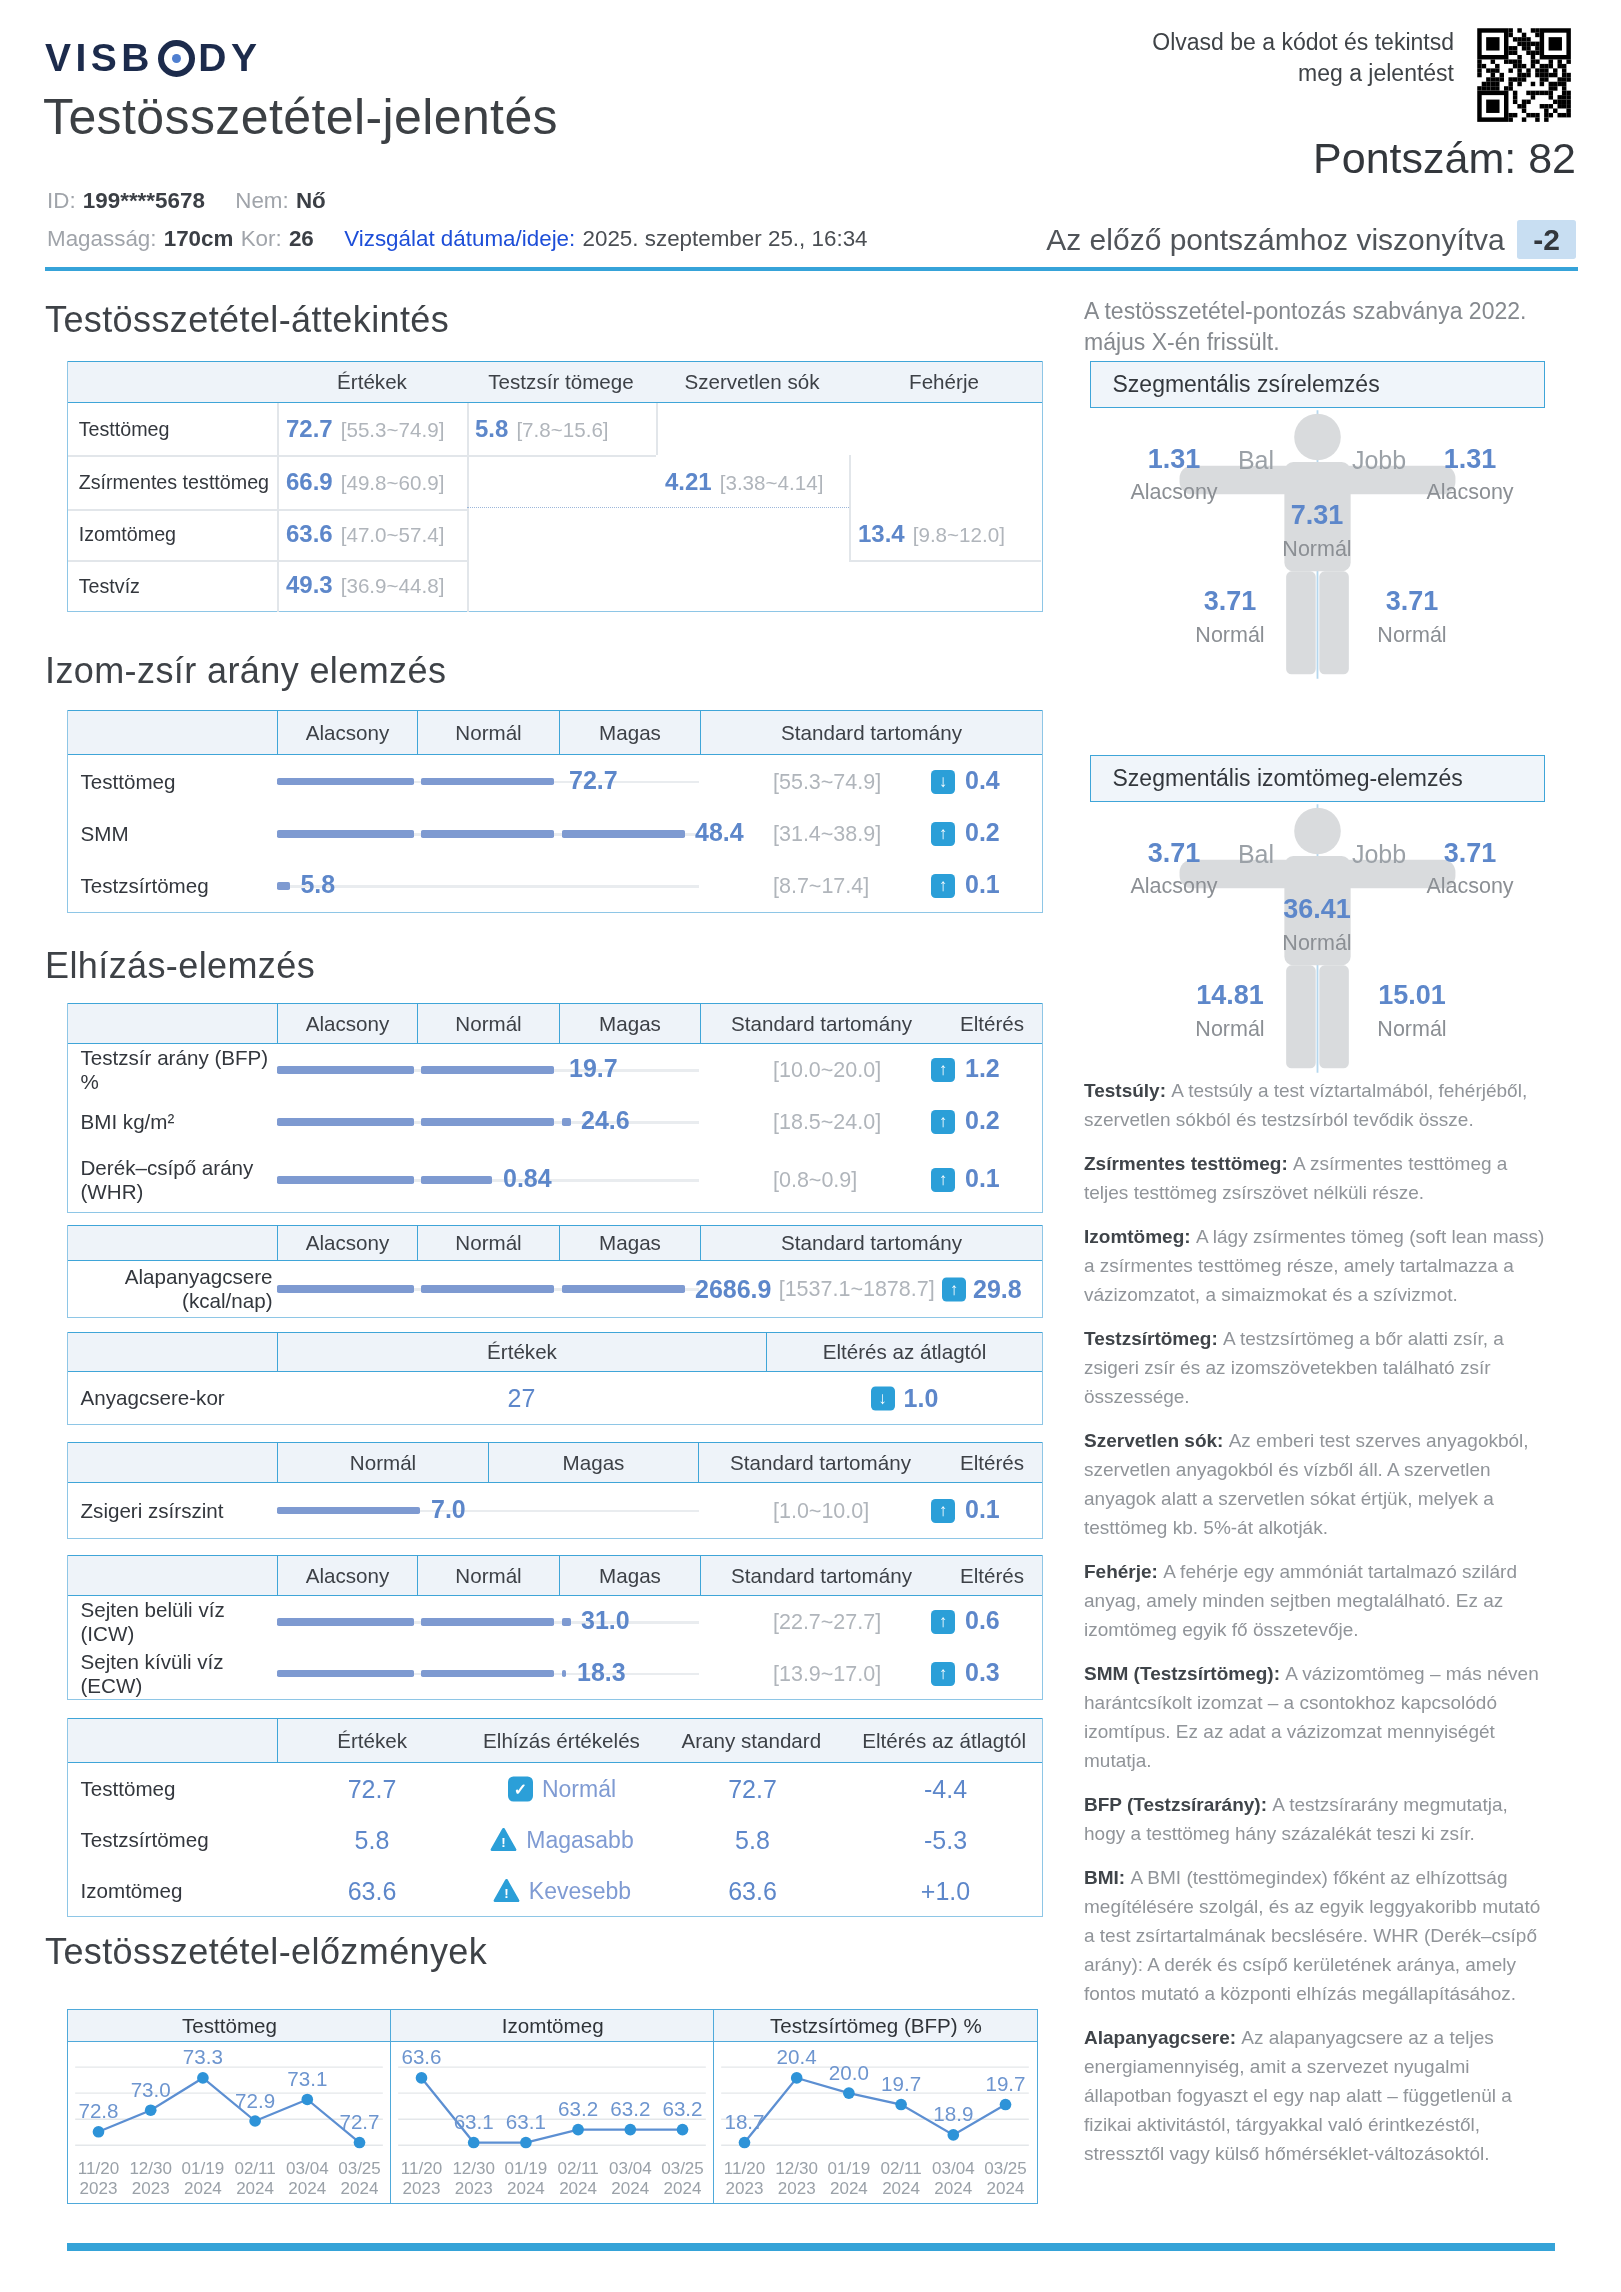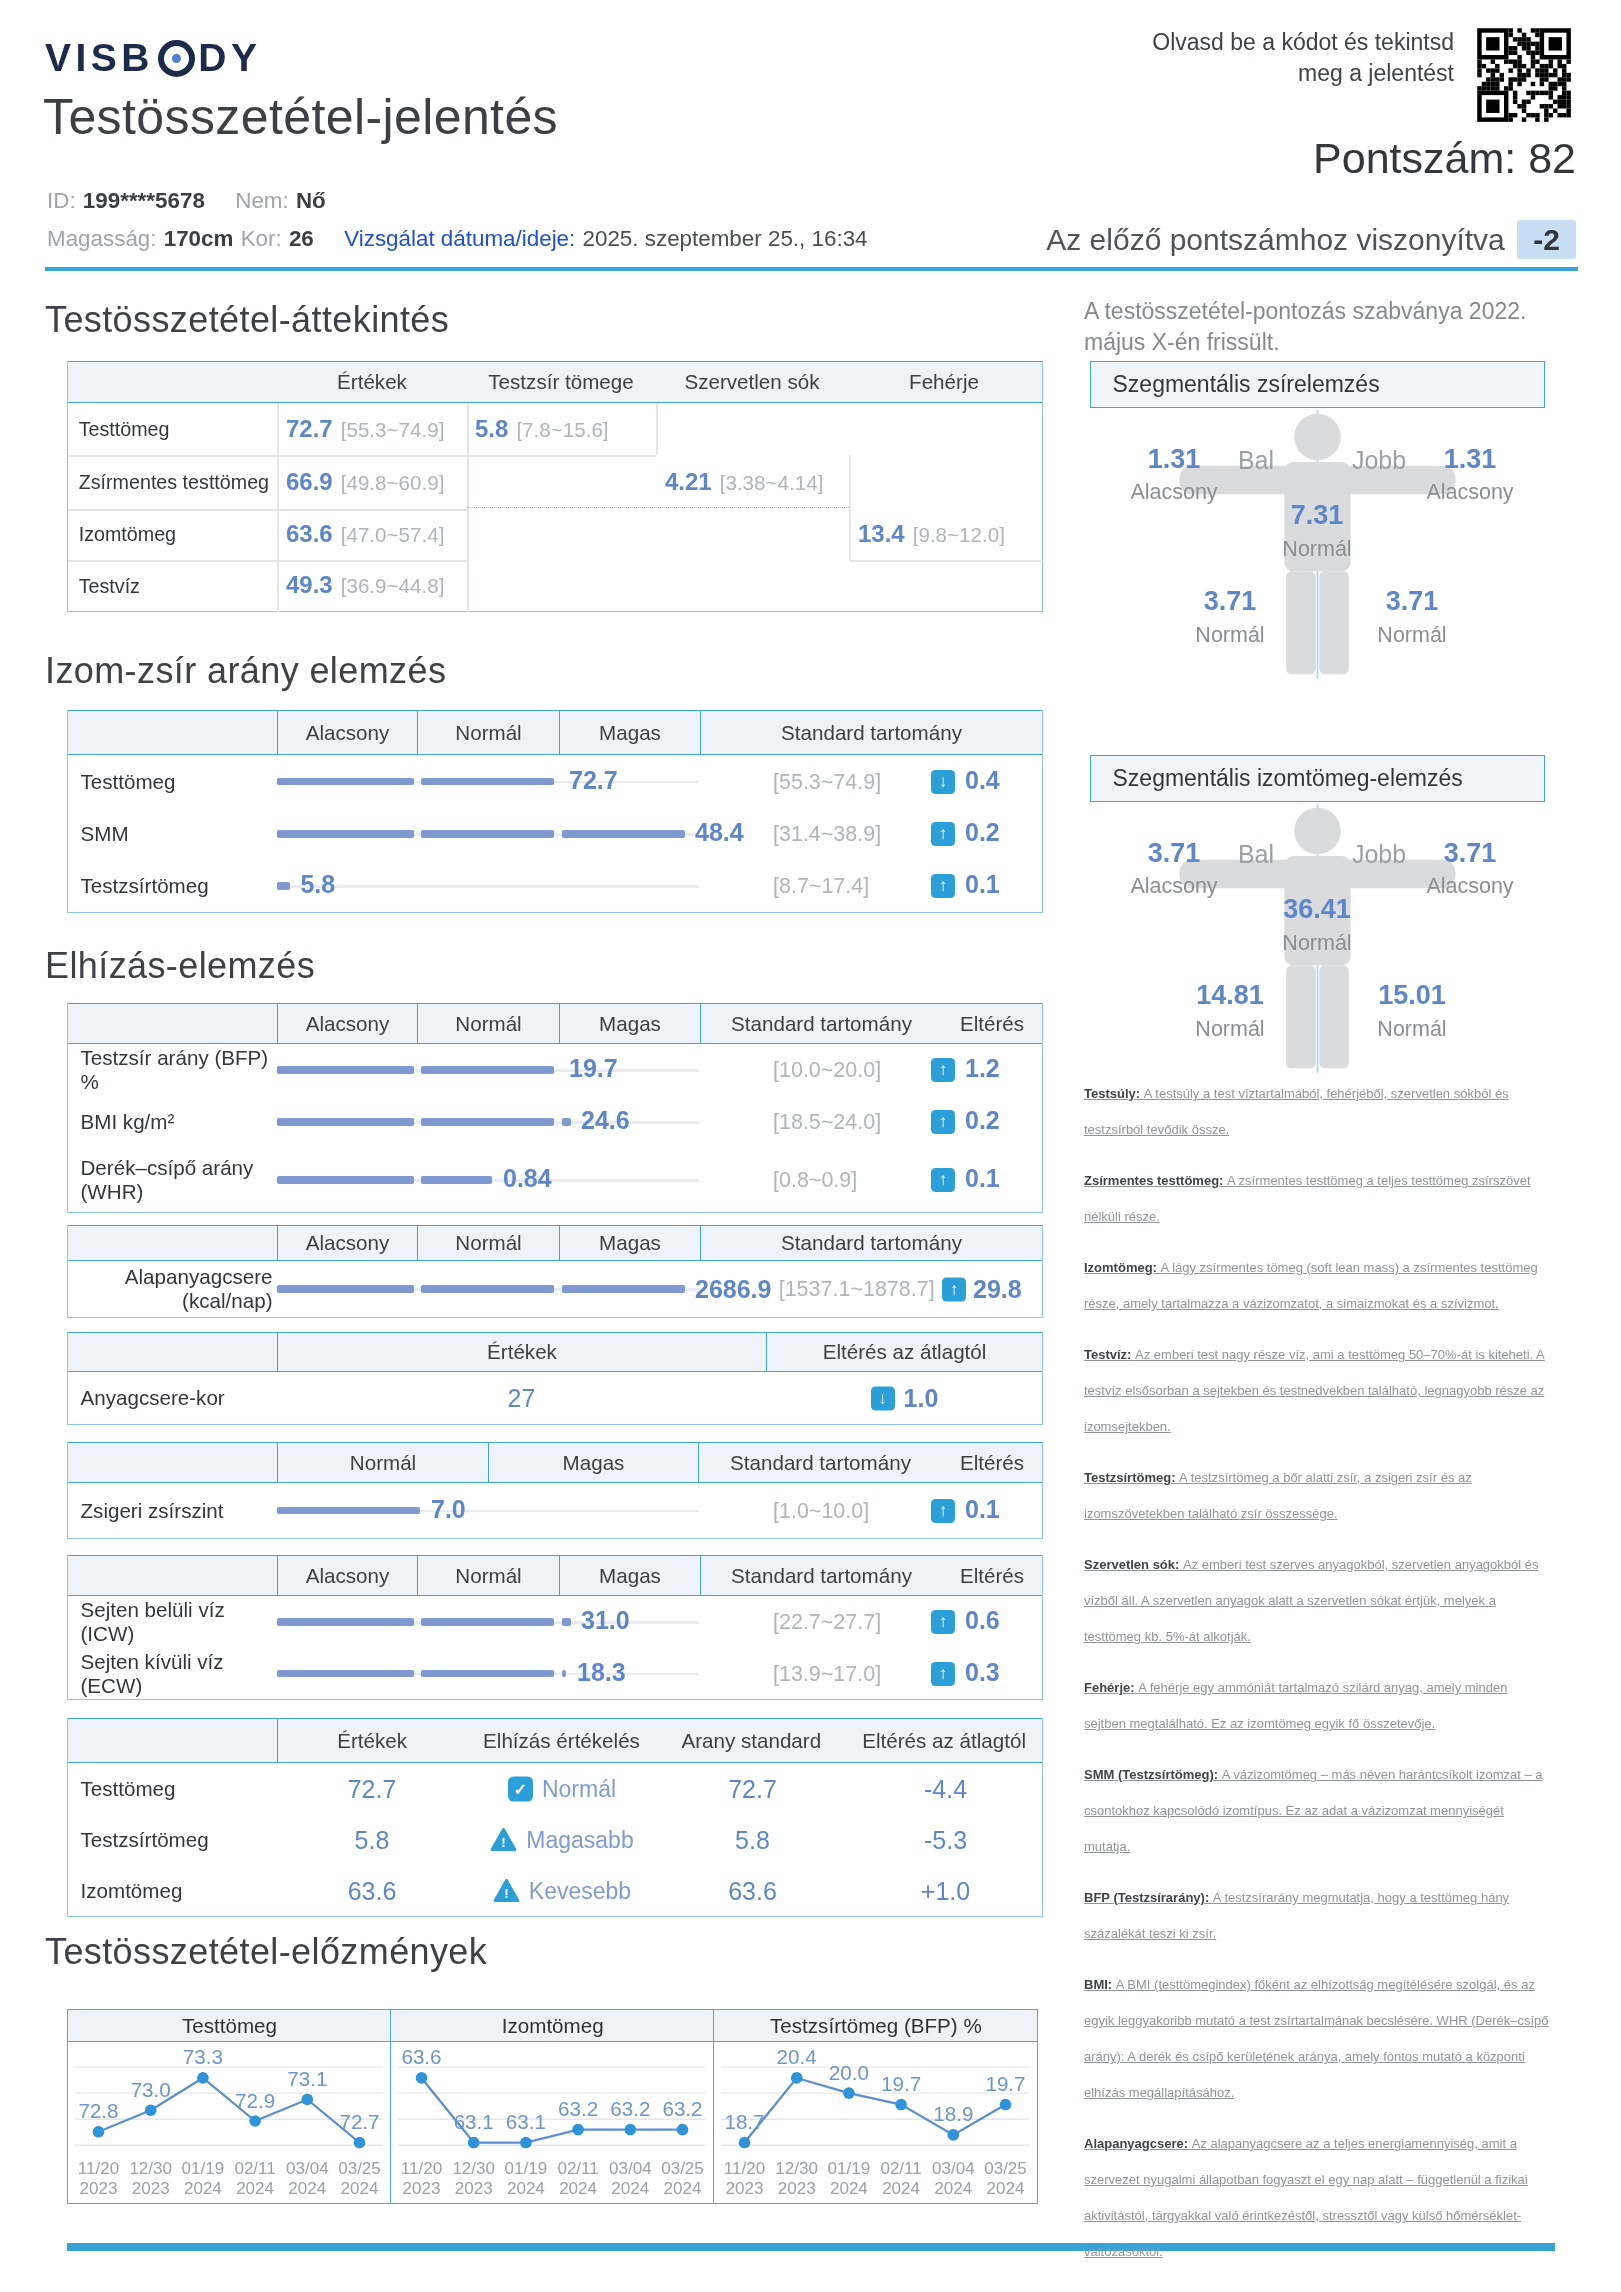--- a/index.html
+++ b/index.html
@@ -77,21 +77,21 @@
   .note{left:1084px;top:296px;width:466px;font-size:23px;line-height:31px;color:#85898e;}
   .seg-panel{position:absolute;left:1090px;width:455px;height:47px;border:1.8px solid #3fa5d8;background:#f0f5fa;display:flex;align-items:center;
              padding-left:21.5px;font-size:23px;color:#33373c;box-sizing:border-box;}
   .fig{position:absolute;left:1090px;width:455px;}
   .fig-label{position:absolute;transform:translateX(-50%);text-align:center;white-space:nowrap;}
   .fig-val{font-size:27px;font-weight:700;color:#5d87ca;}
   .fig-status{font-size:21.5px;color:#8b8f94;}
   .fig-side{font-size:25px;color:#9ba1a7;}
 
   .defs{left:1084px;top:1076px;width:466px;}
-  .defs p{margin:0 0 15px 0;font-size:13px;line-height:36px;color:#909499;text-decoration:underline;}
+  .defs p{margin:0 0 15px 0;font-size:19px;line-height:29px;color:#909499;}
   .defs b{color:#3f4449;}
 </style>
 </head>
 <body>
 
 <div class="page">
 
   <div class="abs logo">
     <span>VISB</span>
       <span class="logo-o">
@@ -774,21 +774,20 @@
       <div class="fig-label fig-val" style="left: 140px; top: 176px;">14.81</div>
       <div class="fig-label fig-status" style="left: 140px; top: 213px;">Normál</div>
       <div class="fig-label fig-val" style="left: 322px; top: 176px;">15.01</div>
       <div class="fig-label fig-status" style="left: 322px; top: 213px;">Normál</div>
     </div>
 
   <div class="abs defs" id="defs">
       <p><b>Testsúly: </b>A testsúly a test víztartalmából, fehérjéből, szervetlen sókból és testzsírból tevődik össze.</p>
       <p><b>Zsírmentes testtömeg: </b>A zsírmentes testtömeg a teljes testtömeg zsírszövet nélküli része.</p>
       <p><b>Izomtömeg: </b>A lágy zsírmentes tömeg (soft lean mass) a zsírmentes testtömeg része, amely tartalmazza a vázizomzatot, a simaizmokat és a szívizmot.</p>
-      <p><b>Testvíz: </b>Az emberi test nagy része víz, ami a testtömeg 50–70%-át is kiteheti. A testvíz elsősorban a sejtekben és testnedvekben található, legnagyobb része az izomsejtekben.</p>
       <p><b>Testzsírtömeg: </b>A testzsírtömeg a bőr alatti zsír, a zsigeri zsír és az izomszövetekben található zsír összessége.</p>
       <p><b>Szervetlen sók: </b>Az emberi test szerves anyagokból, szervetlen anyagokból és vízből áll. A szervetlen anyagok alatt a szervetlen sókat értjük, melyek a testtömeg kb. 5%-át alkotják.</p>
       <p><b>Fehérje: </b>A fehérje egy ammóniát tartalmazó szilárd anyag, amely minden sejtben megtalálható. Ez az izomtömeg egyik fő összetevője.</p>
       <p><b>SMM (Testzsírtömeg): </b>A vázizomtömeg – más néven harántcsíkolt izomzat – a csontokhoz kapcsolódó izomtípus. Ez az adat a vázizomzat mennyiségét mutatja.</p>
       <p><b>BFP (Testzsírarány): </b>A testzsírarány megmutatja, hogy a testtömeg hány százalékát teszi ki zsír.</p>
       <p><b>BMI: </b>A BMI (testtömegindex) főként az elhízottság megítélésére szolgál, és az egyik leggyakoribb mutató a test zsírtartalmának becslésére. WHR (Derék–csípő arány): A derék és csípő kerületének aránya, amely fontos mutató a központi elhízás megállapításához.</p>
       <p><b>Alapanyagcsere: </b>Az alapanyagcsere az a teljes energiamennyiség, amit a szervezet nyugalmi állapotban fogyaszt el egy nap alatt – függetlenül a fizikai aktivitástól, tárgyakkal való érintkezéstől, stressztől vagy külső hőmérséklet-változásoktól.</p>
     </div>
 </div>
 

